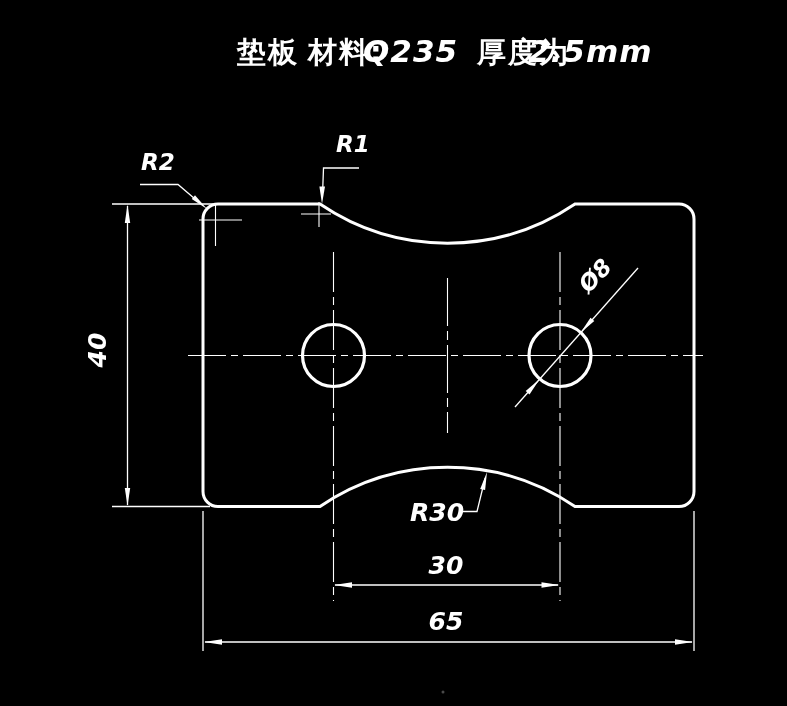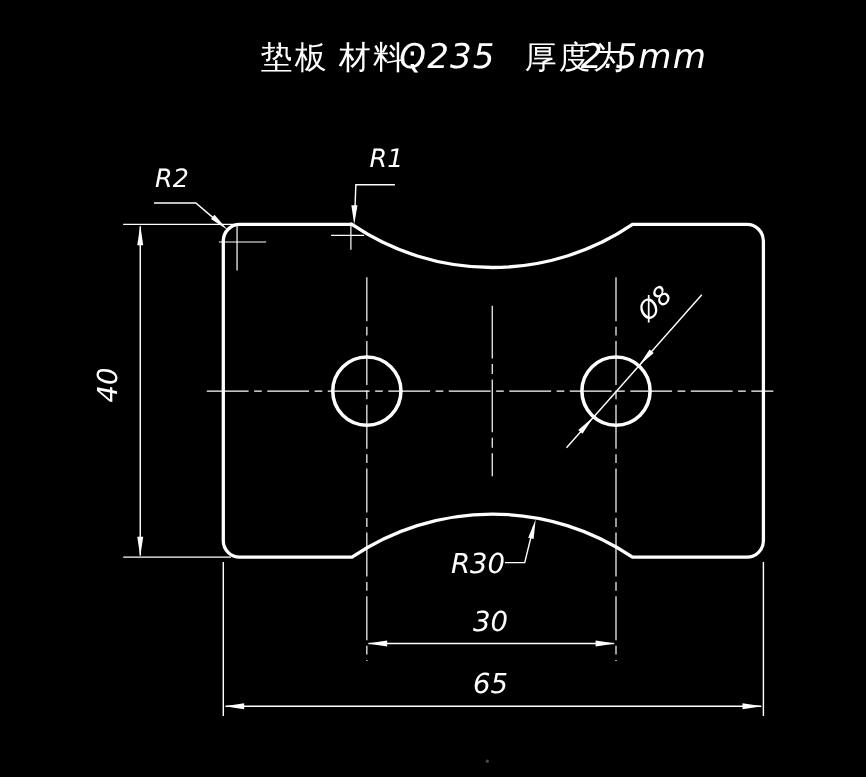--- a/index.html
+++ b/index.html
@@ -1,17 +1,17 @@
 <!DOCTYPE html>
 <html><head>
 <meta charset="utf-8">
 <style>
   html,body{margin:0;padding:0;background:#000;}
   .canvas{position:relative;width:787px;height:706px;background:#000;overflow:hidden;
-          font-family:"DejaVu Sans",sans-serif;}
+          font-family:"DejaVu Sans",sans-serif;font-weight:bold;}
   svg{display:block;}
   text{fill:#fff;}
   .cjk{font-family:"DejaVu Sans",sans-serif;font-size:29px;letter-spacing:2px;}
   .lat{font-family:"DejaVu Sans",sans-serif;font-size:31px;font-style:italic;letter-spacing:1px;}
   .dim{font-family:"DejaVu Sans",sans-serif;font-size:25px;font-style:italic;}
   .dims{font-family:"DejaVu Sans",sans-serif;font-size:23px;font-style:italic;}
   .thick{stroke:#fff;stroke-width:3;fill:none;stroke-linecap:round;}
   .hole{stroke:#fff;stroke-width:3.2;fill:none;}
   .thin{stroke:#fff;stroke-width:1.3;fill:none;}
   .hair{stroke:#fff;stroke-width:1.1;fill:none;}

